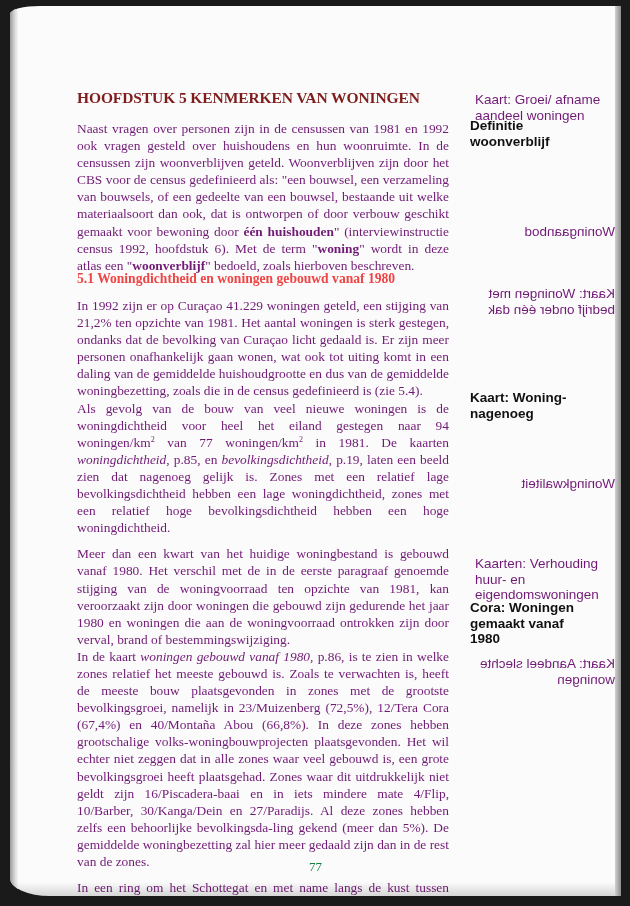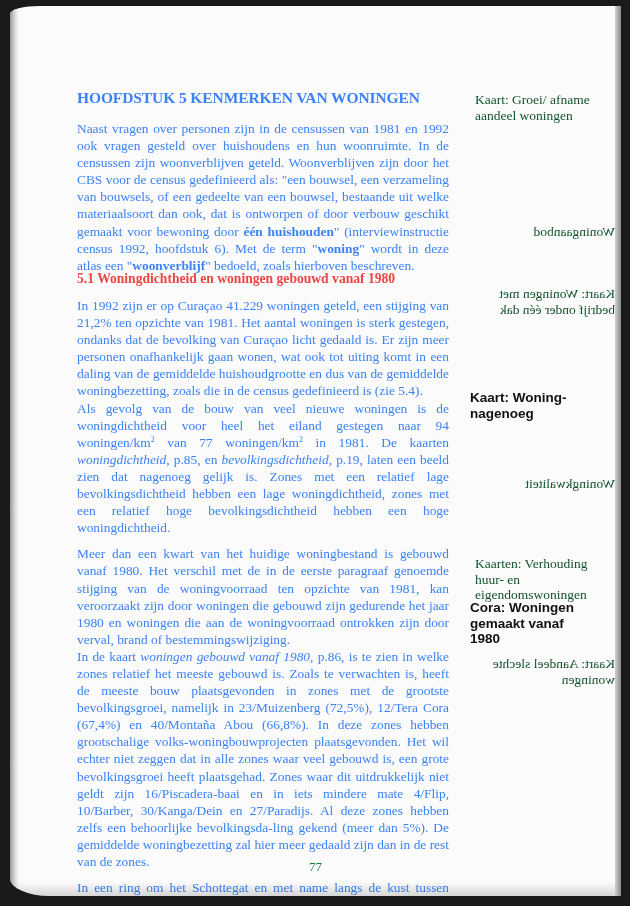--- a/index.html
+++ b/index.html
@@ -17,41 +17,41 @@
     }
     .page::before {
       content: ""; position: absolute; left: 0; top: 0; bottom: 0; width: 8px;
       background: linear-gradient(to right, #9a9a9a, #d8d8d8 60%, #f4f4f4);
     }
     .page::after {
       content: ""; position: absolute; right: 0; top: 0; bottom: 0; width: 6px;
       background: linear-gradient(to right, #d0d0d0, #8c8c8c);
     }
     .main {
-      position: absolute; left: 67px; width: 372px; color: #3b82f6;
+      position: absolute; left: 67px; width: 372px; color: #701a75;
       font-size: 13.4px; line-height: 17.1px; text-align: justify;
     }
     .main p { margin: 0; }
     .chapter-title {
       position: absolute; left: 67px; top: 83px; width: 380px;
-      font-weight: bold; font-size: 15.5px; color: #3b82f6; letter-spacing: -0.1px;
+      font-weight: bold; font-size: 15.5px; color: #7f1d1d; letter-spacing: -0.1px;
     }
     .section-title {
       position: absolute; left: 67px; top: 265px; width: 380px;
       font-weight: bold; font-size: 13.6px; color: #ef4444;
     }
     .margin-note {
       position: absolute; left: 460px; width: 140px;
       font-family: "Liberation Sans", "DejaVu Sans", sans-serif;
       font-weight: bold; font-size: 13.5px; line-height: 15.5px; color: #111;
     }
     .ghost {
       position: absolute; left: 465px; width: 140px;
-      font-family: Liberation Serif, serif;
-      font-size: 13.5px; line-height: 15.5px; color: #14532d;
+      font-family: Liberation Sans, sans-serif;
+      font-size: 13.5px; line-height: 15.5px; color: #701a75;
     }
     .ghost.mirror { transform: scaleX(-1); }
     .page-number {
       position: absolute; left: 0; right: 0; top: 853px; text-align: center;
       font-size: 13px; color: #15803d;
     }
     sup { font-size: 8px; line-height: 0; }
     .bottom-shadow {
       position: absolute; left: 0; right: 0; bottom: 0; height: 14px;
       background: linear-gradient(to bottom, rgba(0,0,0,0), rgba(0,0,0,0.15));
@@ -84,20 +84,24 @@
     <p>
       <span>Als gevolg van de bouw van veel nieuwe woningen is de woningdichtheid voor heel het eiland gestegen naar 94 woningen/km</span><sup>2</sup><span> van 77 woningen/km</span><sup>2</sup><span> in 1981. De kaarten </span><i>woningdichtheid</i><span>, p.85, en </span><i>bevolkingsdichtheid</i><span>, p.19, laten een beeld zien dat nagenoeg gelijk is. Zones met een relatief lage bevolkingsdichtheid hebben een lage woningdichtheid, zones met een relatief hoge bevolkingsdichtheid hebben een hoge woningdichtheid.</span>
     </p>
     <p style="margin-top:9px;">Meer dan een kwart van het huidige woningbestand is gebouwd vanaf 1980. Het verschil met de in de eerste paragraaf genoemde stijging van de woningvoorraad ten opzichte van 1981, kan veroorzaakt zijn door woningen die gebouwd zijn gedurende het jaar 1980 en woningen die aan de woningvoorraad ontrokken zijn door verval, brand of bestemmingswijziging.</p>
     <p>
       <span>In de kaart </span><i>woningen gebouwd vanaf 1980</i><span>, p.86, is te zien in welke zones relatief het meeste gebouwd is. Zoals te verwachten is, heeft de meeste bouw plaatsgevonden in zones met de grootste bevolkingsgroei, namelijk in 23/Muizenberg (72,5%), 12/Tera Cora (67,4%) en 40/Montaña Abou (66,8%). In deze zones hebben grootschalige volks-woningbouwprojecten plaatsgevonden. Het wil echter niet zeggen dat in alle zones waar veel gebouwd is, een grote bevolkingsgroei heeft plaatsgehad. Zones waar dit uitdrukkelijk niet geldt zijn 16/Piscadera-baai en in iets mindere mate 4/Flip, 10/Barber, 30/Kanga/Dein en 27/Paradijs. Al deze zones hebben zelfs een behoorlijke bevolkingsda-ling gekend (meer dan 5%). De gemiddelde woningbezetting zal hier meer gedaald zijn dan in de rest van de zones.</span>
     </p>
     <p style="margin-top:9px;">In een ring om het Schottegat en met name langs de kust tussen 49/Mundo Nobo en 59/Koraal Specht zijn er beduidend minder nieuwe</p>
   </div>
 
+  <div class="margin-note" style="top:112px;">
+    <div>Definitie</div>
+    <div>woonverblijf</div>
+  </div>
   <div class="margin-note" style="top:384px;">
     <div>Kaart: Woning-</div>
     <div>nagenoeg</div>
   </div>
   <div class="margin-note" style="top:594px;">
     <div>Cora: Woningen</div>
     <div>gemaakt vanaf</div>
     <div>1980</div>
   </div>
 

